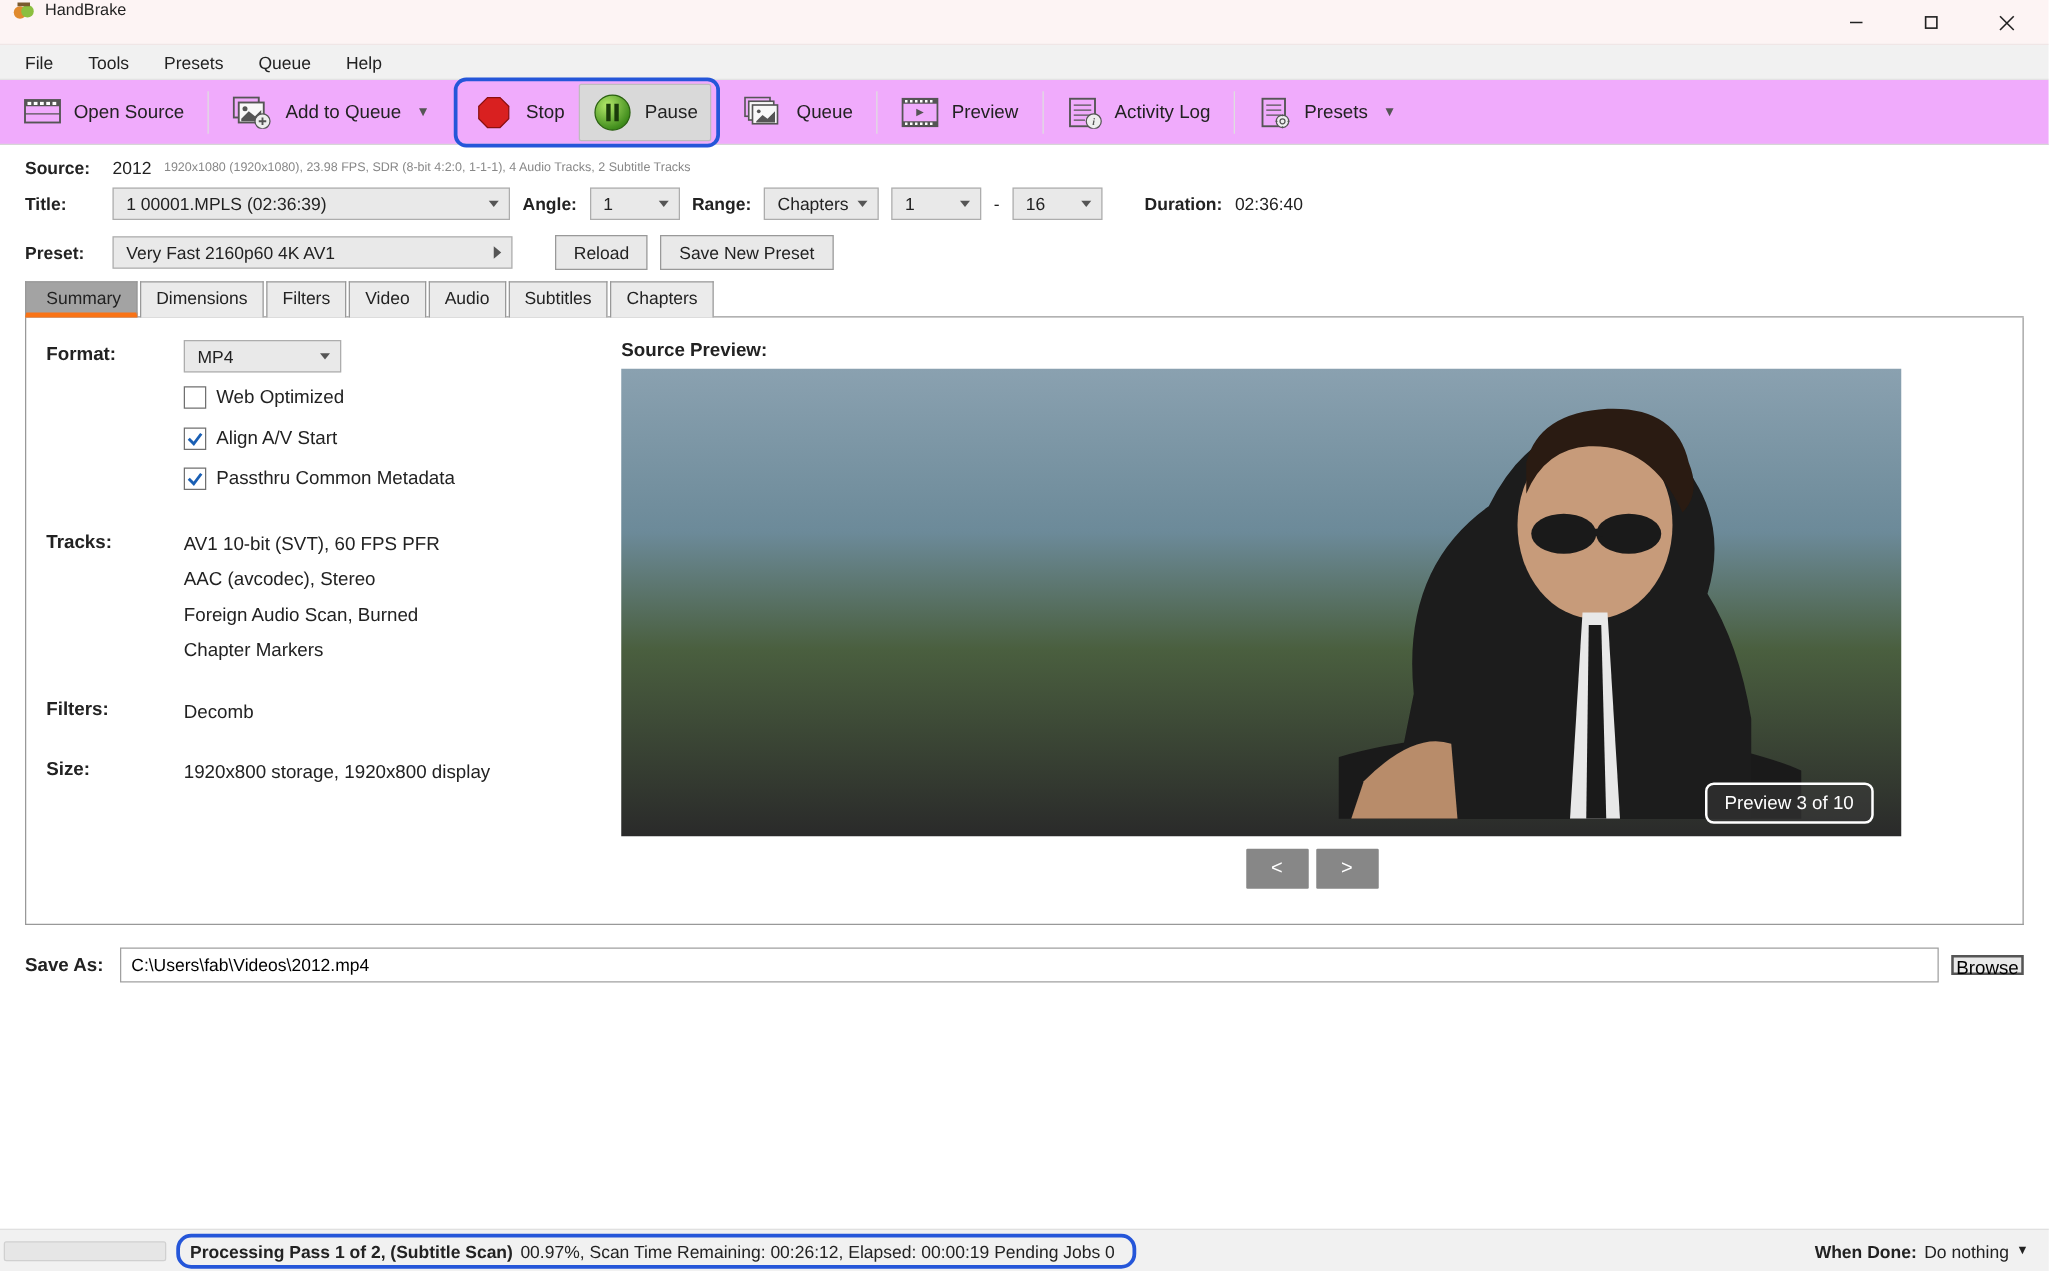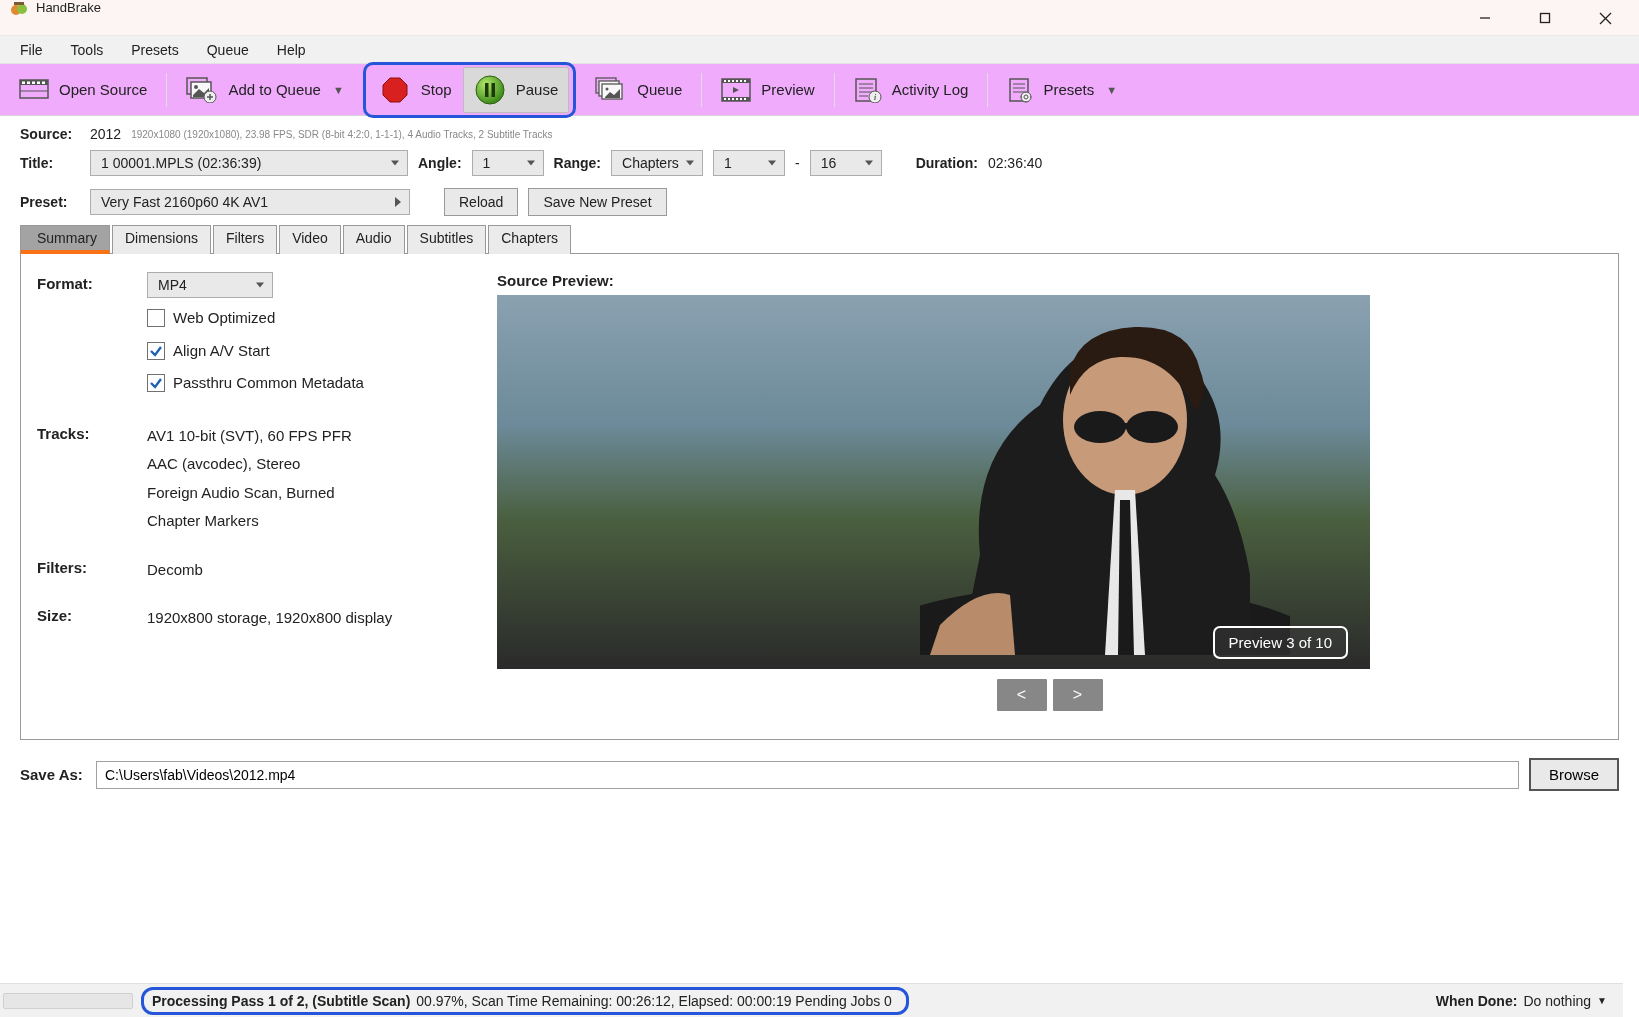--- a/index.html
+++ b/index.html
@@ -56,35 +56,35 @@
 .left-col .form-row .k { width: 110px; font-weight: 600; font-size: 15px; padding-top: 3px; }
 .left-col .form-row .v { flex: 1; font-size: 15px; line-height: 1.9; }
 
 .chk { display: flex; align-items: center; gap: 8px; margin-bottom: 4px; font-size: 15px; }
 .chk .box { width: 18px; height: 18px; border: 1px solid #707070; display: inline-flex; align-items: center; justify-content: center; background: #fff; }
 .chk .box svg { display: none; }
 .chk.checked .box svg { display: block; }
 
 .right-col { flex: 1; }
 .right-col .preview-label { font-weight: 600; font-size: 15px; margin-bottom: 6px; }
-.preview-img { width: 873px; height: 374px; background: linear-gradient(180deg, #8aa1b0 0%, #6c8a99 35%, #4a5f3f 60%, #2a2a2a 100%); position: relative; overflow: hidden; }
+.preview-img { width: 1024px; height: 374px; background: linear-gradient(180deg, #8aa1b0 0%, #6c8a99 35%, #4a5f3f 60%, #2a2a2a 100%); position: relative; overflow: hidden; }
 .preview-img .person { position: absolute; right: 80px; top: 20px; width: 370px; height: 340px; }
 .preview-img .badge { position: absolute; right: 22px; bottom: 10px; border: 2px solid #fff; border-radius: 7px; background: rgba(60,60,60,0.5); color: #fff; padding: 6px 14px; font-size: 15px; }
 
 .nav-btns { display: flex; gap: 6px; justify-content: center; margin-top: 10px; }
 .nav-btns .nav { width: 50px; height: 32px; background: #878787; color: #fff; display: flex; align-items: center; justify-content: center; font-size: 16px; border-radius: 1px; cursor: default; }
 
 
 .save-row { display: flex; align-items: center; gap: 10px; padding: 12px 20px 4px 20px; }
 .save-row .save-label { font-weight: 600; font-size: 15px; width: 66px; }
 .save-input { flex: 1; border: 1px solid #a0a0a0; height: 28px; padding: 0 8px; font-size: 14px; background: #fff; }
-.browse-btn { border: 2px solid #555; background: #e9e9e9; height: 33px; padding: 0 18px; font-size: 15px; font-weight: 500; }
-
-
-.statusbar { position: absolute; bottom: 0; left: 0; right: 16px; height: 34px; background: #f1f1f1; display: flex; align-items: center; padding: 0 16px 0 0; border-top: 1px solid #e0e0e0; }
+.browse-btn { border: 2px solid #555; background: #e9e9e9; height: 16px; padding: 0 2px; font-size: 15px; font-weight: 500; }
+
+
+.statusbar { position: absolute; bottom: 0; left: 0; right: 0; height: 34px; background: #f1f1f1; display: flex; align-items: center; padding: 0 16px 0 0; border-top: 1px solid #e0e0e0; }
 .progress { width: 130px; height: 16px; border: 1px solid #d0d0d0; background: #e6e6e6; border-radius: 2px; margin-right: 8px; margin-left: 3px; }
 .status-pill { border: 3px solid #2556d9; border-radius: 12px; padding: 3px 14px 3px 8px; font-size: 14px; display: flex; align-items: baseline; gap: 6px; }
 .status-pill .light { font-weight: 400; }
 .statusbar .spacer { flex: 1; }
 .when-done { font-size: 14px; display: flex; align-items: center; gap: 6px; }
 .when-done .caret { font-size: 10px; }
 </style>
 </head>
 <body>
 

